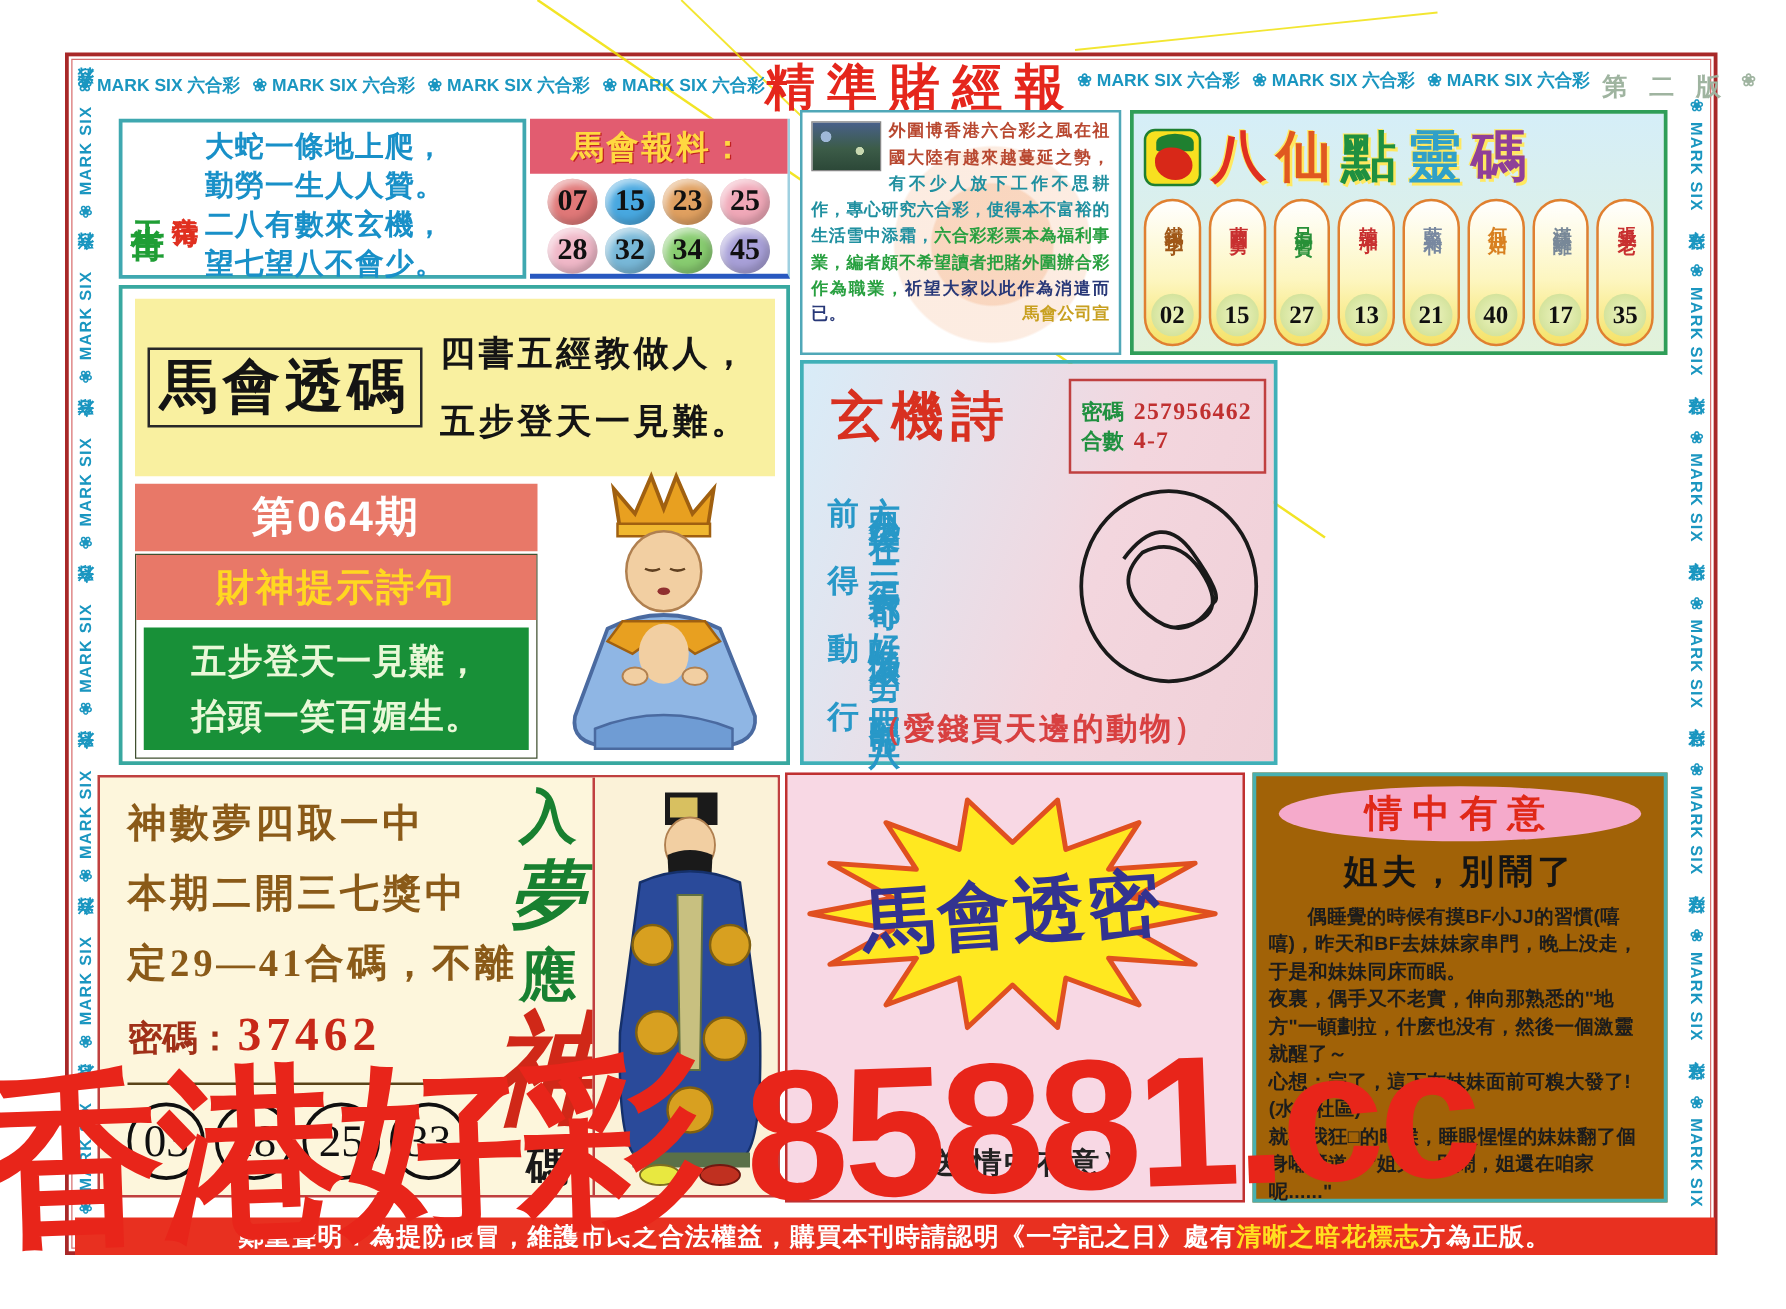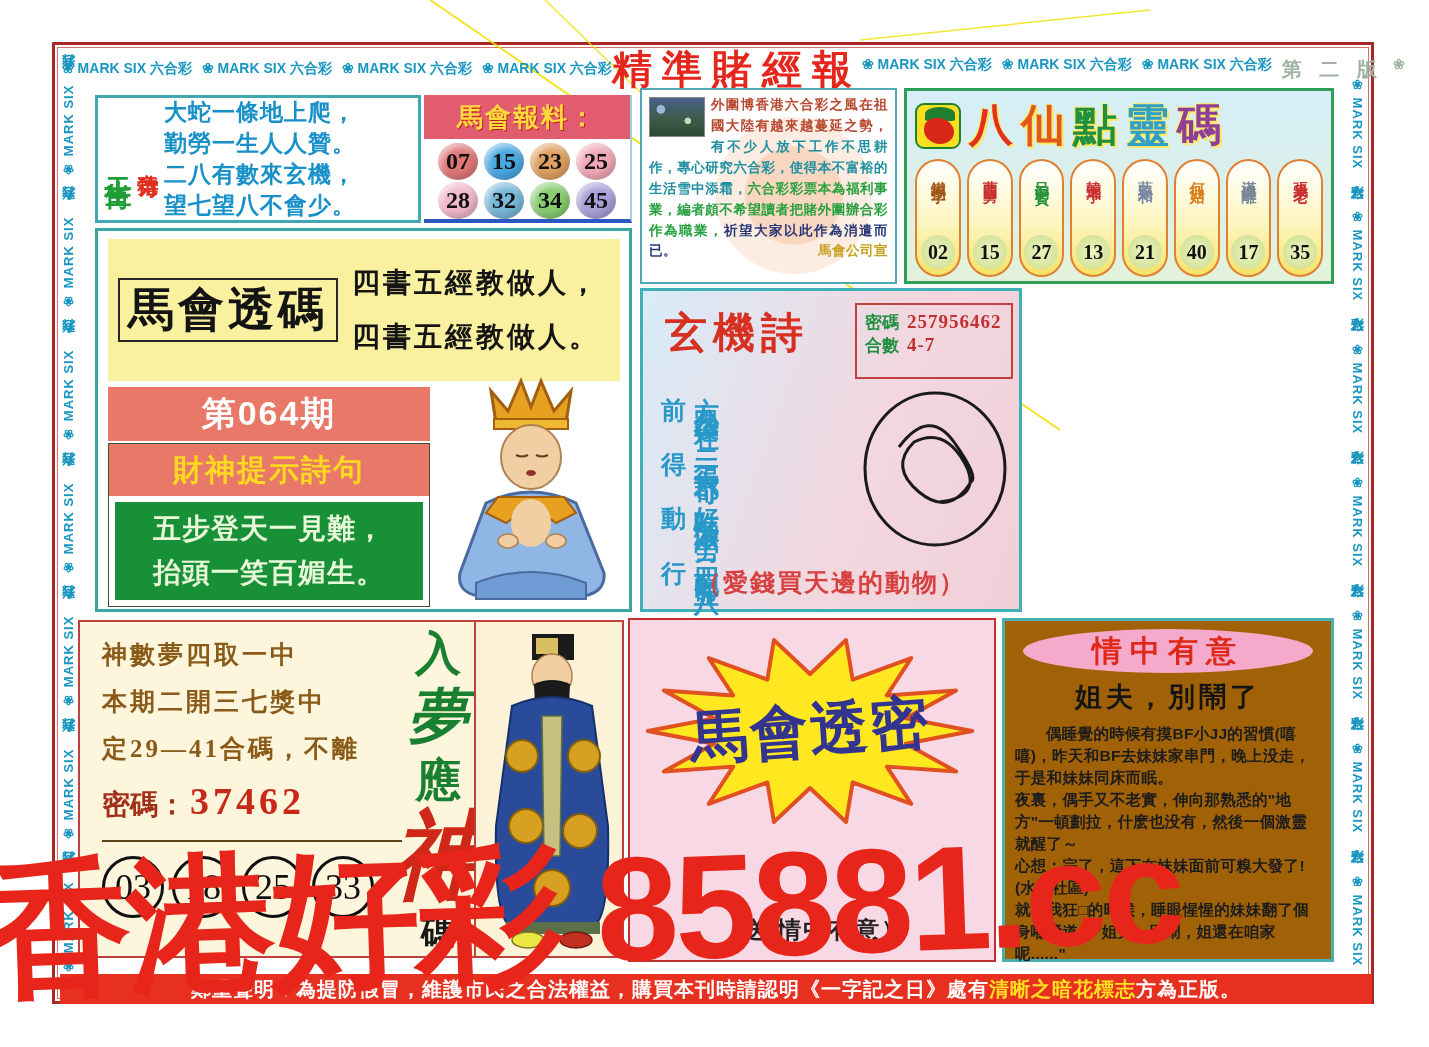--- a/index.html
+++ b/index.html
@@ -31,21 +31,21 @@
   .edition{color:#9fb4a0;font-size:20px;font-weight:bold;letter-spacing:6px;white-space:nowrap}
 
   
   .blk{position:absolute;background:#fff;z-index:5}
 
   
   #zodiac{left:95px;top:95px;width:326px;height:128px;border:3px solid #3fa8b0;display:flex;align-items:center;padding:4px 6px;gap:6px}
   .vlab{writing-mode:vertical-rl;font-weight:bold;font-family:"Liberation Serif",serif;line-height:1}
   .vlab.green{color:#1f9e35;font-size:27px;letter-spacing:2px}
   .vlab.red{color:#e03020;font-size:21px;letter-spacing:2px}
-  .zlines{flex:1;display:flex;flex-direction:column;justify-content:center;height:100%}
+  .zlines{flex:1;display:flex;flex-direction:column;justify-content:flex-start;height:100%}
   .zlines div{color:#1890c8;font-weight:bold;font-size:23px;white-space:nowrap;letter-spacing:1px}
 
   
   #tips{left:424px;top:95px;width:208px;height:128px;border-bottom:4px solid #2858c0;border-right:2px solid #9fd0e0}
   #tips .tips-head{height:44px;background:#e25c70;display:flex;align-items:center;justify-content:center;
        color:#ffd840;font-weight:bold;font-size:26px;letter-spacing:2px;text-shadow:1px 1px 0 #c02020}
   #tips .balls{display:flex;flex-wrap:wrap;padding:4px 6px;gap:2px 6px;justify-content:center}
   .ball{width:40px;height:37px;border-radius:50%;display:flex;align-items:center;justify-content:center;
         color:#101010;font-weight:bold;font-size:24px;font-family:"Liberation Serif",serif;
         box-shadow:inset -3px -4px 6px rgba(0,0,0,.18), inset 3px 4px 6px rgba(255,255,255,.6)}
@@ -103,21 +103,21 @@
   .hint-poem{margin:6px;background:#189038;padding:8px 6px;display:flex;flex-direction:column;gap:6px;align-items:center}
   .hint-poem div{color:#e9f8d8;font-weight:bold;font-size:28px;white-space:nowrap;letter-spacing:1px}
   .buddha{position:absolute;left:338px;top:142px;width:190px;height:236px}
 
   
   #mystery{left:640px;top:288px;width:382px;height:324px;border:3px solid #40b0b8;
         background:linear-gradient(110deg,#d8ecf8 0%,#f3d6de 60%,#f0d0d8 100%)}
   .mys-title{position:absolute;left:22px;top:14px;color:#d83020;font-size:42px;font-weight:bold;
         font-family:"Liberation Serif",serif;letter-spacing:6px}
   .pw-box{position:absolute;left:212px;top:12px;width:158px;height:76px;border:2px solid #c04040;padding:6px 8px;
-        display:flex;flex-direction:column;justify-content:flex-start}
+        display:flex;flex-direction:column;justify-content:center}
   .pw-row{display:flex;gap:8px;align-items:baseline}
   .pw-label{color:#209040;font-weight:bold;font-size:17px}
   .pw-val{color:#c03030;font-weight:bold;font-size:19px;font-family:"Liberation Serif",serif;letter-spacing:1px}
   .mys-cols{position:absolute;left:14px;top:86px;height:204px;writing-mode:vertical-rl;display:flex;gap:14px}
   .mys-cols div{color:#2898c8;font-weight:bold;font-size:25px;letter-spacing:6px;font-family:"Liberation Serif",serif}
   .scribble{position:absolute;left:216px;top:96px;width:152px;height:164px}
   .mys-note{position:absolute;left:0;bottom:10px;width:100%;text-align:center;color:#d84040;
         font-weight:bold;font-size:25px;letter-spacing:2px}
 
   
@@ -126,21 +126,21 @@
         background:linear-gradient(180deg,#c89000 0%,#ffe858 45%,#f5d020 70%,#b88400 100%);
         border:2px solid #f4f0c0;box-shadow:7px 7px 0 #1a1a1a;display:flex;align-items:center;justify-content:center}
   .banner div{color:#c81818;font-weight:bold;font-size:37px;font-family:"Liberation Serif",serif;
         letter-spacing:4px;text-shadow:1px 1px 0 #802000}
   .zs-cols{position:absolute;left:14px;top:92px;height:220px;writing-mode:vertical-rl;display:flex;gap:22px}
   .zs-cols div{color:#181818;font-weight:bold;font-size:30px;letter-spacing:7px;font-family:"Liberation Serif",serif}
 
   
   #dream{left:78px;top:620px;width:546px;height:338px;border:2px solid #c04040;background:#fdf6dc;display:flex}
   .dream-text{width:322px;padding:16px 4px 6px 22px;position:relative}
-  .dream-text .ln{color:#8a5a18;font-weight:bold;font-size:25px;font-family:"Liberation Serif",serif;
+  .dream-text .ln{color:#8a5a18;font-weight:bold;font-size:31px;font-family:"Liberation Serif",serif;
         letter-spacing:3px;margin-bottom:14px;white-space:nowrap}
   .dream-pw{margin-top:8px;font-family:"Liberation Serif",serif;white-space:nowrap}
   .dream-pw .lab{color:#a03018;font-weight:bold;font-size:28px}
   .dream-pw .val{color:#c82818;font-weight:bold;font-size:38px;letter-spacing:4px}
   .dream-hr{border-top:2px solid #5a4418;margin:16px 6px 14px 0;width:300px}
   .dream-nums{display:flex;gap:8px}
   .cnum{width:62px;height:62px;border:3px solid #101010;border-radius:50%;display:flex;align-items:center;
         justify-content:center;font-family:"Liberation Serif",serif;font-weight:normal;font-size:36px;color:#101010;background:transparent}
   .dream-vert{width:72px;display:flex;flex-direction:column;align-items:center;padding-top:4px;
         font-family:"Liberation Serif",serif;font-weight:bold}
@@ -310,21 +310,21 @@
   </div>
 
   <div class="blk" id="leftbig">
     <div class="touma-box">
       <div class="touma-title">
         <span>馬會</span>
         <span>透碼</span>
       </div>
       <div class="touma-lines">
         <div>四書五經教做人，</div>
-        <div>四書五經教做人。</div>
+        <div>五步登天一見難。</div>
       </div>
     </div>
     <div class="issue-box">第064期</div>
     <div class="hint-wrap">
       <div class="hint-title">財神提示詩句</div>
       <div class="hint-poem">
         <div>五步登天一見難，</div>
         <div>抬頭一笑百媚生。</div>
       </div>
     </div>

